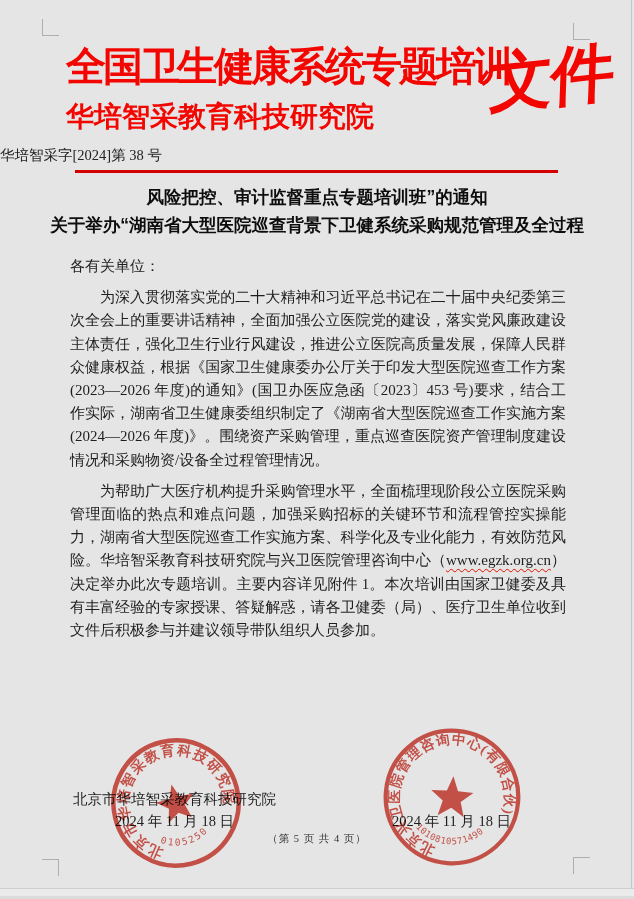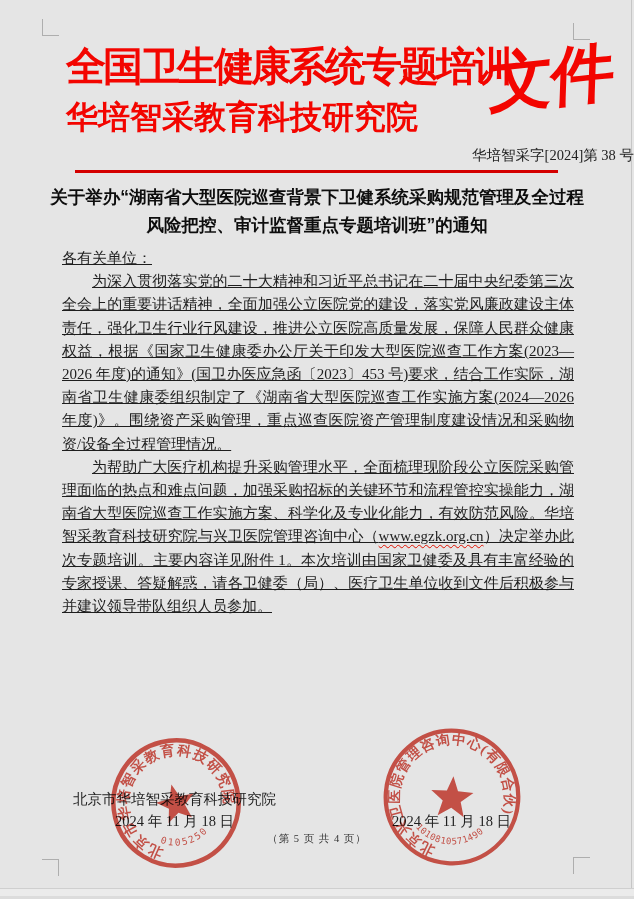--- a/index.html
+++ b/index.html
@@ -2,35 +2,35 @@
 <html><head>
 <meta charset="utf-8">
 <style>
   html,body{margin:0;padding:0;background:#fff;}
   .canvas{position:relative;width:634px;height:899px;background:#e5e5e5;overflow:hidden;
           font-family:"Liberation Serif","DejaVu Serif",serif;color:#1c1c1c;}
   
   .banner{position:absolute;left:66px;top:42px;width:436px;color:#f30500;font-weight:bold;
           font-family:"Liberation Serif","DejaVu Serif",serif;}
   .banner .l1{font-size:40px;line-height:50px;letter-spacing:-3px;white-space:nowrap;}
-  .banner .l2{font-size:32px;line-height:50px;letter-spacing:0px;white-space:nowrap;}
+  .banner .l2{font-size:28px;line-height:50px;letter-spacing:0px;white-space:nowrap;}
   .banner-suffix{position:absolute;left:488px;top:50px;color:#f30500;font-weight:bold;
           font-size:64px;line-height:70px;white-space:nowrap;letter-spacing:-2px;
           transform:rotate(-6deg) skewX(-8deg);transform-origin:left bottom;}
-  .doc-number{position:absolute;left:0;top:146px;width:634px;text-align:right;
+  .doc-number{position:absolute;left:0;top:146px;width:634px;text-align:left;
           font-size:14.5px;color:#222;}
   .red-rule{position:absolute;left:75px;top:170px;width:483px;height:3px;background:#d40000;}
   
   .doc-title{position:absolute;left:40px;top:183px;width:554px;text-align:center;
           font-family:"Liberation Sans","DejaVu Sans",sans-serif;font-weight:bold;
           font-size:17.5px;line-height:28px;color:#0d0d0d;}
   
   .body-text{position:absolute;left:62px;top:247px;width:512px;font-size:15px;
           line-height:23.2px;text-align:justify;color:#1e1e1e;}
-  .body-text p{margin:0;text-indent:2em;text-decoration:underline;}
+  .body-text p{margin:8px;text-indent:2em;}
   .body-text p.salutation{text-indent:0;}
   .weblink{text-decoration:underline;text-decoration-style:wavy;text-decoration-color:#e01000;
           text-decoration-thickness:1px;text-underline-offset:3px;color:#1e1e1e;cursor:pointer;}
   
   .sig{position:absolute;font-size:14.5px;color:#1e1e1e;white-space:nowrap;}
   .sig-org-left{left:73px;top:790px;}
   .sig-org-right{left:311px;top:790px;}
   .sig-date-left{left:115px;top:812px;}
   .sig-date-right{left:392px;top:812px;}
   .page-footer{position:absolute;left:0;top:832px;width:634px;text-align:center;
@@ -63,22 +63,22 @@
 
   <div class="banner">
     <div class="l1">全国卫生健康系统专题培训</div>
     <div class="l2">华培智采教育科技研究院</div>
   </div>
   <div class="banner-suffix">文件</div>
   <div class="doc-number">华培智采字[2024]第 38 号</div>
   <div class="red-rule"></div>
 
   <div class="doc-title">
+    <div>风险把控、审计监督重点专题培训班”的通知</div>
     <div>关于举办“湖南省大型医院巡查背景下卫健系统采购规范管理及全过程</div>
-    <div>风险把控、审计监督重点专题培训班”的通知</div>
   </div>
 
   <div class="body-text">
     <p class="salutation">各有关单位：</p>
     <p>为深入贯彻落实党的二十大精神和习近平总书记在二十届中央纪委第三次全会上的重要讲话精神，全面加强公立医院党的建设，落实党风廉政建设主体责任，强化卫生行业行风建设，推进公立医院高质量发展，保障人民群众健康权益，根据《国家卫生健康委办公厅关于印发大型医院巡查工作方案(2023—2026 年度)的通知》(国卫办医应急函〔2023〕453 号)要求，结合工作实际，湖南省卫生健康委组织制定了《湖南省大型医院巡查工作实施方案(2024—2026 年度)》。围绕资产采购管理，重点巡查医院资产管理制度建设情况和采购物资/设备全过程管理情况。</p>
     <p><span>为帮助广大医疗机构提升采购管理水平，全面梳理现阶段公立医院采购管理面临的热点和难点问题，加强采购招标的关键环节和流程管控实操能力，湖南省大型医院巡查工作实施方案、科学化及专业化能力，有效防范风险。华培智采教育科技研究院与兴卫医院管理咨询中心（</span><span class="weblink">www.egzk.org.cn</span><span>）决定举办此次专题培训。主要内容详见附件 1。本次培训由国家卫健委及具有丰富经验的专家授课、答疑解惑，请各卫健委（局）、医疗卫生单位收到文件后积极参与并建议领导带队组织人员参加。</span></p>
   </div>
 
   <div class="sig sig-org-left">北京市华培智采教育科技研究院</div>
   <div class="sig sig-date-left">2024 年 11 月 18 日</div>

